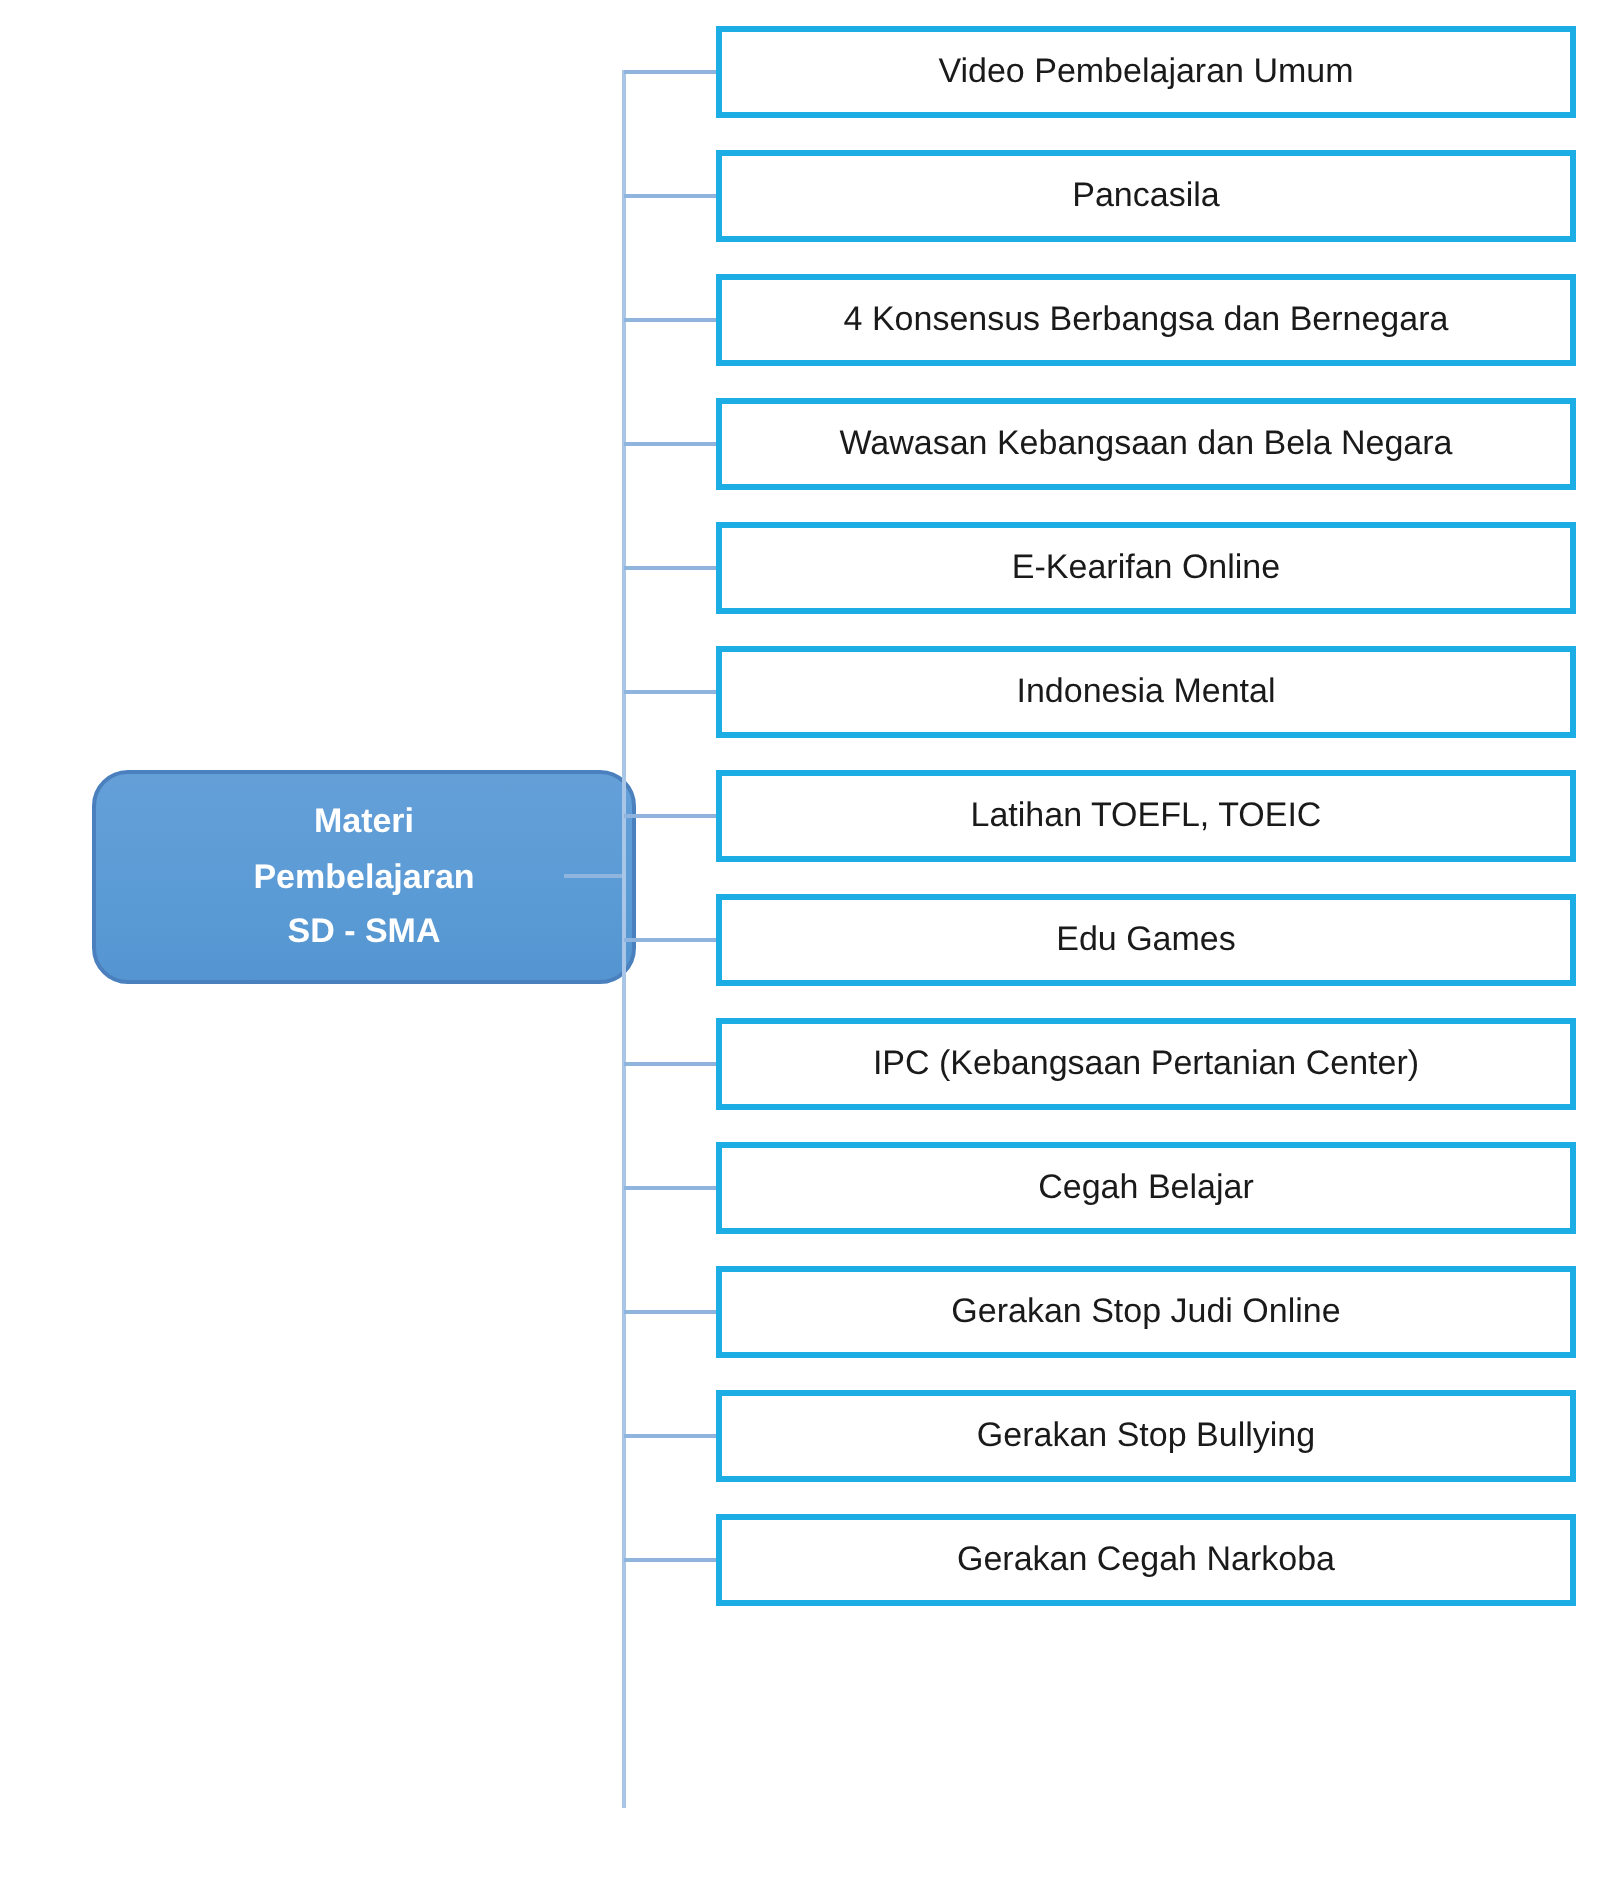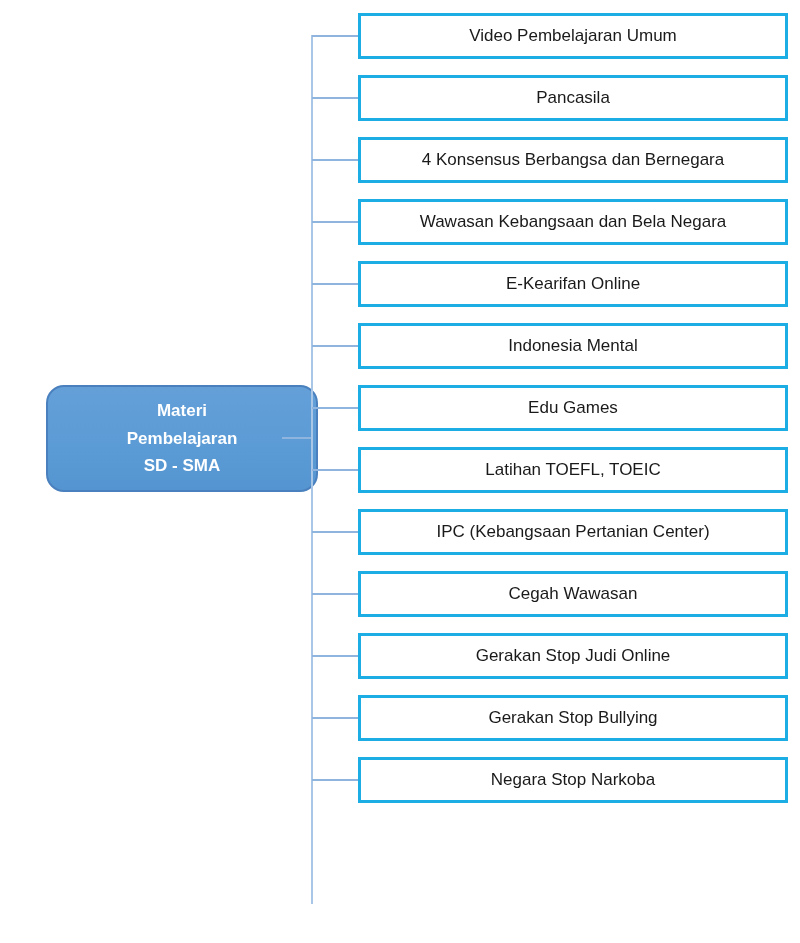--- a/index.html
+++ b/index.html
@@ -149,60 +149,60 @@
       <div class="child-box">
         <span class="child-label">Indonesia Mental</span>
       </div>
     </div>
 
 
 
     <div class="row">
       <div class="stub"></div>
       <div class="child-box">
+        <span class="child-label">Latihan TOEFL, TOEIC</span>
+      </div>
+    </div>
+
+    <div class="row">
+      <div class="stub"></div>
+      <div class="child-box">
         <span class="child-label">Edu Games</span>
       </div>
     </div>
 
     <div class="row">
       <div class="stub"></div>
       <div class="child-box">
-        <span class="child-label">Latihan TOEFL, TOEIC</span>
-      </div>
-    </div>
-
-    <div class="row">
-      <div class="stub"></div>
-      <div class="child-box">
         <span class="child-label">IPC (Kebangsaan Pertanian Center)</span>
       </div>
     </div>
 
     <div class="row">
       <div class="stub"></div>
       <div class="child-box">
-        <span class="child-label">Cegah Wawasan</span>
+        <span class="child-label">Cegah Belajar</span>
       </div>
     </div>
 
     <div class="row">
       <div class="stub"></div>
       <div class="child-box">
         <span class="child-label">Gerakan Stop Judi Online</span>
       </div>
     </div>
 
     <div class="row">
       <div class="stub"></div>
       <div class="child-box">
         <span class="child-label">Gerakan Stop Bullying</span>
       </div>
     </div>
 
     <div class="row">
       <div class="stub"></div>
       <div class="child-box">
-        <span class="child-label">Negara Stop Narkoba</span>
+        <span class="child-label">Gerakan Cegah Narkoba</span>
       </div>
     </div>
 
   </div>
 </div>
 
 </body></html>

